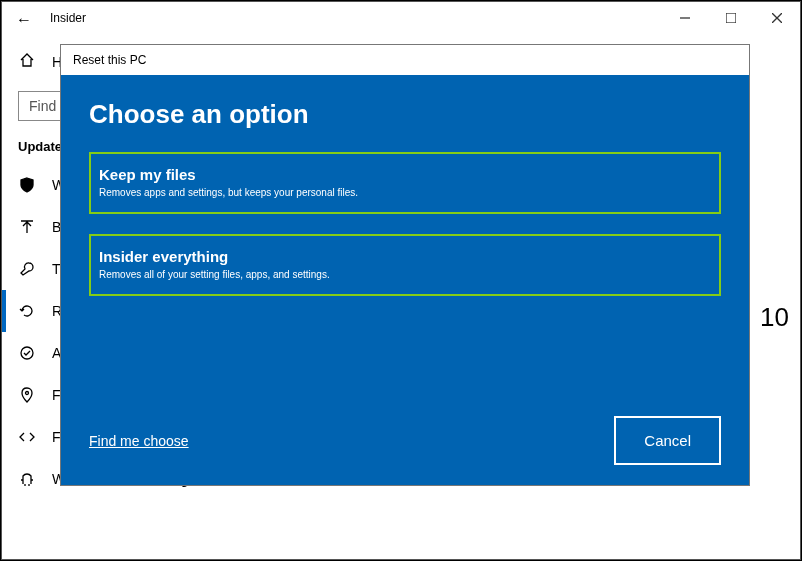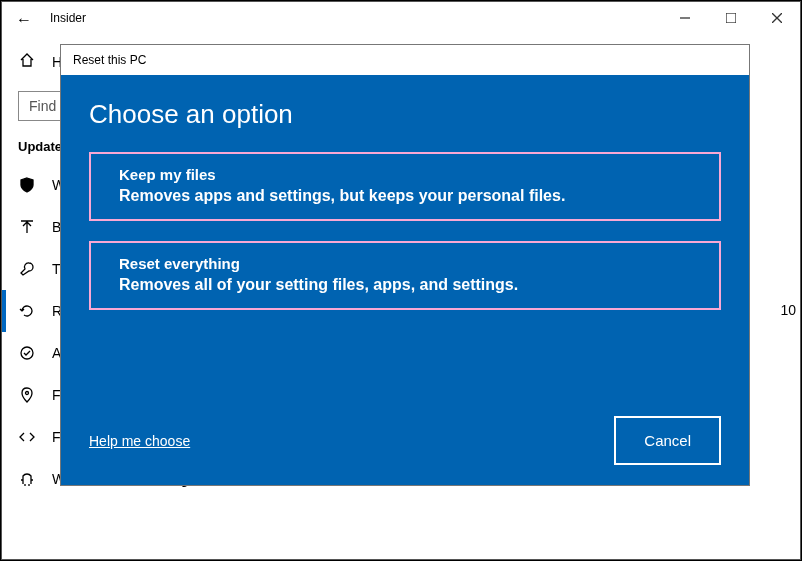--- a/index.html
+++ b/index.html
@@ -27,39 +27,39 @@
   .search { margin: 12px 16px 18px; border: 1px solid #888; padding: 6px 10px; font-size: 14px; color: #555; }
 
   .section-title { font-size: 13px; font-weight: 600; padding: 0 16px 10px; }
 
   .nav-item { display: flex; align-items: center; gap: 16px; padding: 12px 16px; position: relative; }
   .nav-item .ic { width: 18px; height: 18px; display: flex; align-items: center; justify-content: center; }
   .nav-item.active::before { content:""; position:absolute; left:0; top:0; bottom:0; width:4px; background:#0067c0; }
 
   .main { flex: 1; padding: 20px; }
   .main-heading { font-size: 20px; font-weight: 400; padding-top: 260px; }
-  .main-side { position:absolute; right:4px; top:300px; font-size:14px; }
+  .main-side { position:absolute; right:11px; top:300px; font-size:26px; }
 
   
   .modal {
     position: absolute; left: 60px; top: 44px; width: 690px; height: 442px;
     background: #d946ef; border: 1px solid #777; display: flex; flex-direction: column;
   }
   .modal-title { font-size: 12px; padding: 8px 12px; color: #000; background: #fff; }
   .modal-body {
     flex: 1; background: #0063b1; color: #fff; padding: 24px 28px 20px;
     display: flex; flex-direction: column;
   }
-  .modal-heading { font-size: 26px; font-weight: 400; margin-bottom: 22px; }
+  .modal-heading { font-size: 26px; font-weight: 700; margin-bottom: 22px; }
   .opt {
-    border: 2px solid #f9a8d4; padding: 12px 28px 14px; margin-bottom: 20px;
+    border: 2px solid #84cc16; padding: 12px 8px 14px; margin-bottom: 20px;
     cursor: pointer;
   }
   .opt-title { font-weight: 600; font-size: 15px; margin-bottom: 4px; }
-  .opt-desc { font-size: 16px; font-weight: 700; }
+  .opt-desc { font-size: 10px; font-weight: 400; }
   .modal-footer { margin-top: auto; display: flex; align-items: center; }
   .help-link { color: #fff; text-decoration: underline; font-size: 14px; }
   .cancel-btn {
     margin-left: auto; border: 2px solid #fff; background: transparent; color: #fff;
     padding: 14px 28px; font-size: 15px; cursor: pointer;
   }
 
   svg { stroke: currentColor; fill: none; stroke-width: 1.3; }
 </style>
 </head>
@@ -181,22 +181,22 @@
   <div class="modal-title">Reset this PC</div>
   <div class="modal-body">
     <div class="modal-heading">Choose an option</div>
 
     <div class="opt">
       <div class="opt-title">Keep my files</div>
       <div class="opt-desc">Removes apps and settings, but keeps your personal files.</div>
     </div>
 
     <div class="opt">
-      <div class="opt-title">Reset everything</div>
+      <div class="opt-title">Insider everything</div>
       <div class="opt-desc">Removes all of your setting files, apps, and settings.</div>
     </div>
 
     <div class="modal-footer">
-      <a class="help-link">Help me choose</a>
+      <a class="help-link">Find me choose</a>
       <button class="cancel-btn">Cancel</button>
     </div>
   </div>
 </div>
 
 </body></html>

